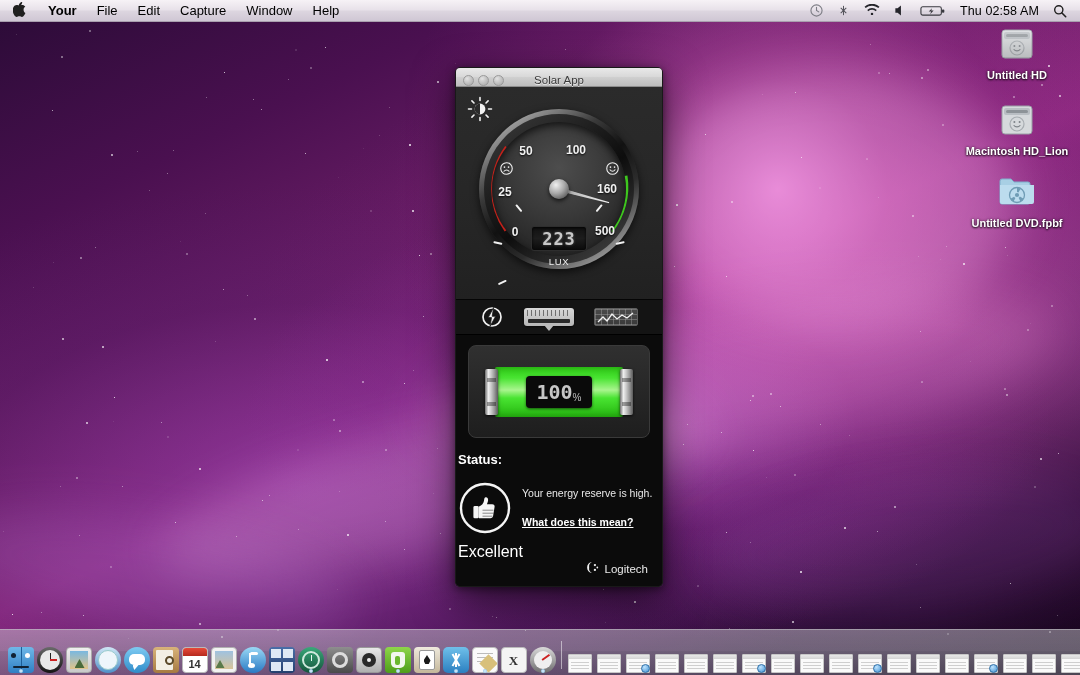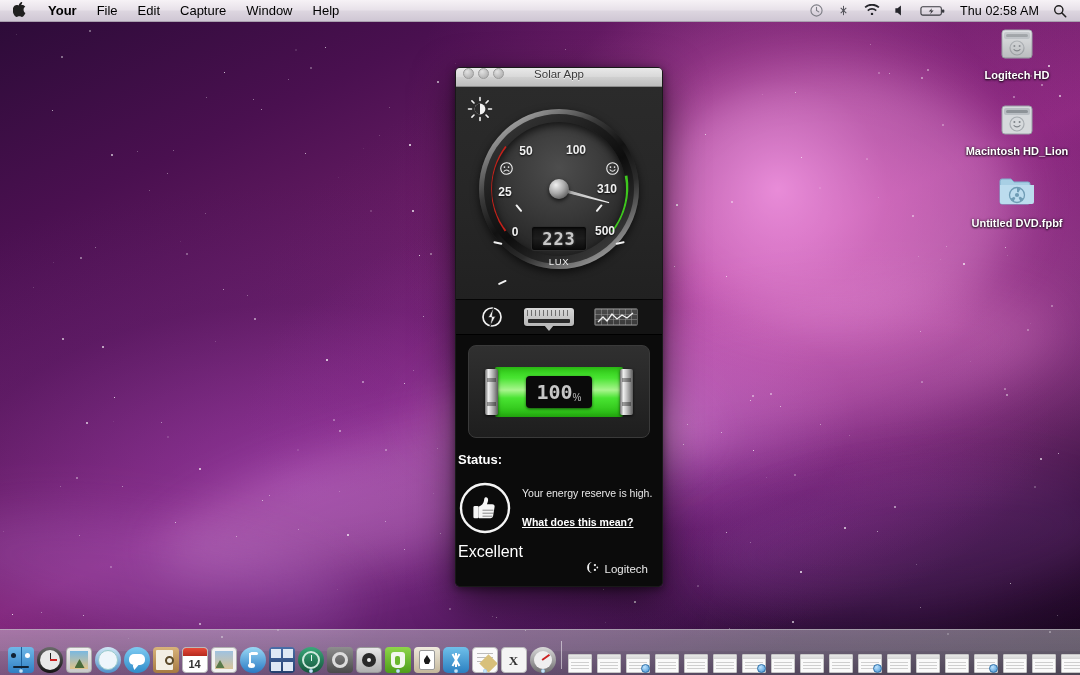--- a/index.html
+++ b/index.html
@@ -50,21 +50,21 @@
     position:absolute; left:455px; top:67px; width:208px; height:520px; z-index:40;
     border-radius:5px 5px 4px 4px;
     box-shadow:0 14px 42px rgba(0,0,0,0.62), 0 2px 8px rgba(0,0,0,0.5);
     overflow:hidden;
     border:1px solid #191919;
   }
   #titlebar{
     height:19px;
     background:linear-gradient(to bottom,#e9e9e9 0%,#d8d8d8 50%,#cfcfcf 52%,#bdbdbd 100%);
     border-bottom:1px solid #8d8d8d;
-    display:flex; align-items:flex-start; position:relative;
+    display:flex; align-items:flex-end; position:relative;
   }
   .lights{ display:flex; gap:4px; padding-left:7px; }
   .light{
     width:11px; height:11px; border-radius:50%;
     background:radial-gradient(circle at 35% 30%,#e2e2e2,#bdbdbd 60%,#a8a8a8 100%);
     border:1px solid #9a9a9a;
   }
   #wintitle{
     position:absolute; left:0; right:0; text-align:center;
     font-size:11.5px; color:#3b3b3b; font-weight:normal;
@@ -521,21 +521,21 @@
       <path d="M20 27.5c1.2 1.8 4.8 1.8 6 0" stroke="#7d8388" stroke-width="1.1" fill="none" stroke-linecap="round"></path>
       <rect x="8" y="8" width="30" height="28" rx="3" fill="url(#hdg)" opacity="0.25"></rect>
       <defs>
           <linearGradient id="hdg" x1="0" y1="0" x2="0" y2="1">
             <stop offset="0" stop-color="#fff"></stop>
             <stop offset="1" stop-color="#666"></stop>
           </linearGradient>
         </defs>
     </svg>
   </div>
-  <div class="dlabel">Logitech HD</div>
+  <div class="dlabel">Untitled HD</div>
 </div>
 
 <div class="dicon" id="di1" style="left: 962px; top: 94px;">
   <div class="glyph">
     <svg width="46" height="44" viewBox="0 0 46 44">
       <rect x="8" y="8" width="30" height="28" rx="3" fill="#d6d9dc" stroke="#9aa0a6" stroke-width="1"></rect>
       <rect x="10" y="10" width="26" height="7" rx="2" fill="#b9bec3"></rect>
       <rect x="12" y="12" width="22" height="3" rx="1.5" fill="#8d9398"></rect>
       <circle cx="23" cy="26" r="7" fill="none" stroke="#a7acb1" stroke-width="1.2"></circle>
       <circle cx="20.4" cy="24" r="1" fill="#7d8388"></circle>
@@ -613,21 +613,21 @@
             </div>
             <div class="tick" style="transform:rotate(78deg)">
               <span></span>
             </div>
           </div>
         <div id="labelholder">
             <div class="lbl" style="left:36px;top:123px">0</div>
             <div class="lbl" style="left:26px;top:83px">25</div>
             <div class="lbl" style="left:47px;top:42px">50</div>
             <div class="lbl" style="left:97px;top:41px">100</div>
-            <div class="lbl" style="left:128px;top:80px">310</div>
+            <div class="lbl" style="left:128px;top:80px">160</div>
             <div class="lbl" style="left:126px;top:122px">500</div>
           </div>
 
         <div class="facecircle" style="left:27px;top:58px;">
           <svg width="13" height="13" viewBox="0 0 14 14">
               <circle cx="7" cy="7" r="6.2" fill="none" stroke="#efefef" stroke-width="1.2"></circle>
               <circle cx="4.8" cy="5.5" r="0.9" fill="#efefef"></circle>
               <circle cx="9.2" cy="5.5" r="0.9" fill="#efefef"></circle>
               <path d="M4.3 10c1.6-2 4.1-2 5.4 0" stroke="#efefef" stroke-width="1.1" fill="none" stroke-linecap="round"></path>
             </svg>

